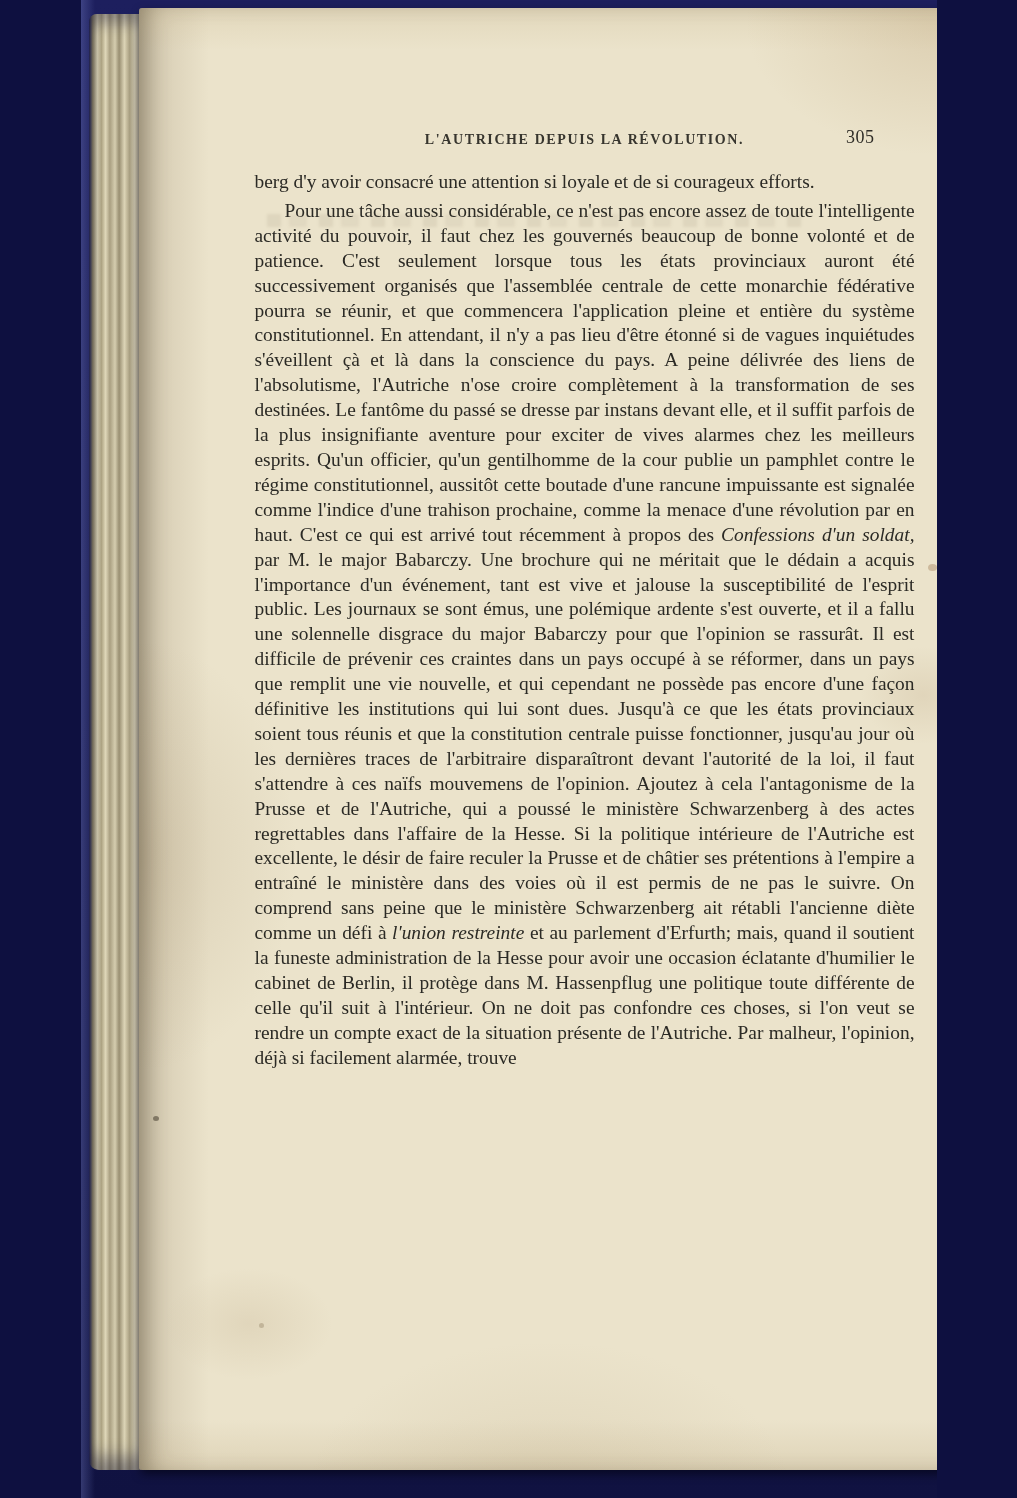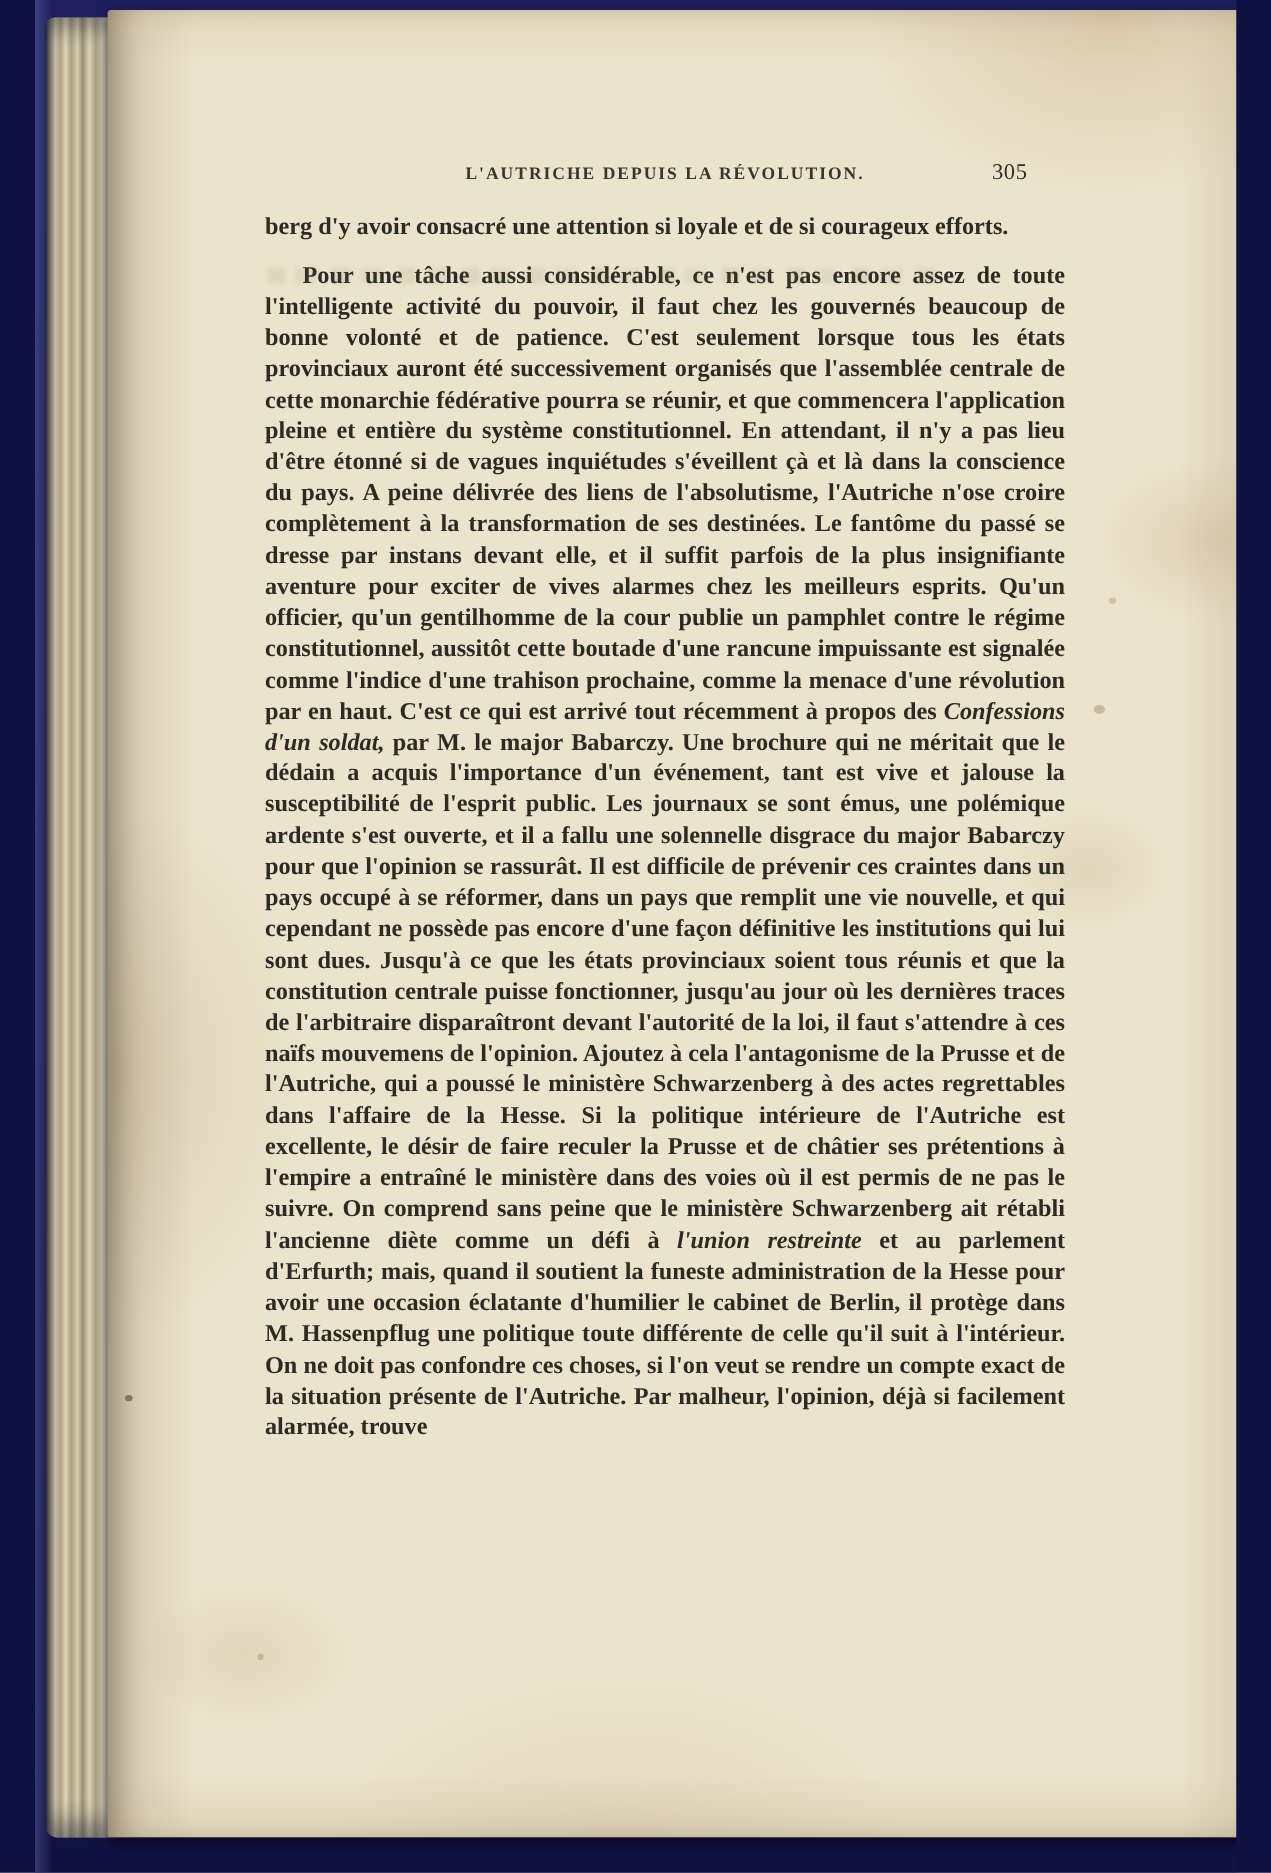--- a/index.html
+++ b/index.html
@@ -1,18 +1,18 @@
 <!DOCTYPE html>
 <html lang="fr"><head>
 <meta charset="utf-8">
 <style>
   html,body{margin:0;padding:0;background:#0e1040;}
   .scene{
     position:relative;
-    width:961px;height:1498px;
+    width:856px;height:1498px;
     margin:0 auto;
     overflow:hidden;
     background:
       linear-gradient(90deg, rgba(120,130,200,0.35) 0px, rgba(120,130,200,0.0) 14px),
       linear-gradient(180deg, #1d1f5e 0%, #16184e 55%, #101241 100%);
     font-family:"Liberation Serif","DejaVu Serif",serif;
   }
   
   .page-edges{
     position:absolute;
@@ -102,21 +102,21 @@
     pointer-events:none;
   }
   .body-text{
     margin-top:14px;
     font-size:19.4px;
     line-height:24.9px;
     text-align:justify;
     hyphens:auto;
     -webkit-hyphens:auto;
   }
-  .para{margin:14px;font-weight:bold;}
+  .para{margin:4px;}
   .para.indent{text-indent:30px;}
   .italic{font-style:italic;}
 </style>
 </head>
 <body>
 
 <div class="scene">
   <div class="page-edges"></div>
 
   <div class="page">

